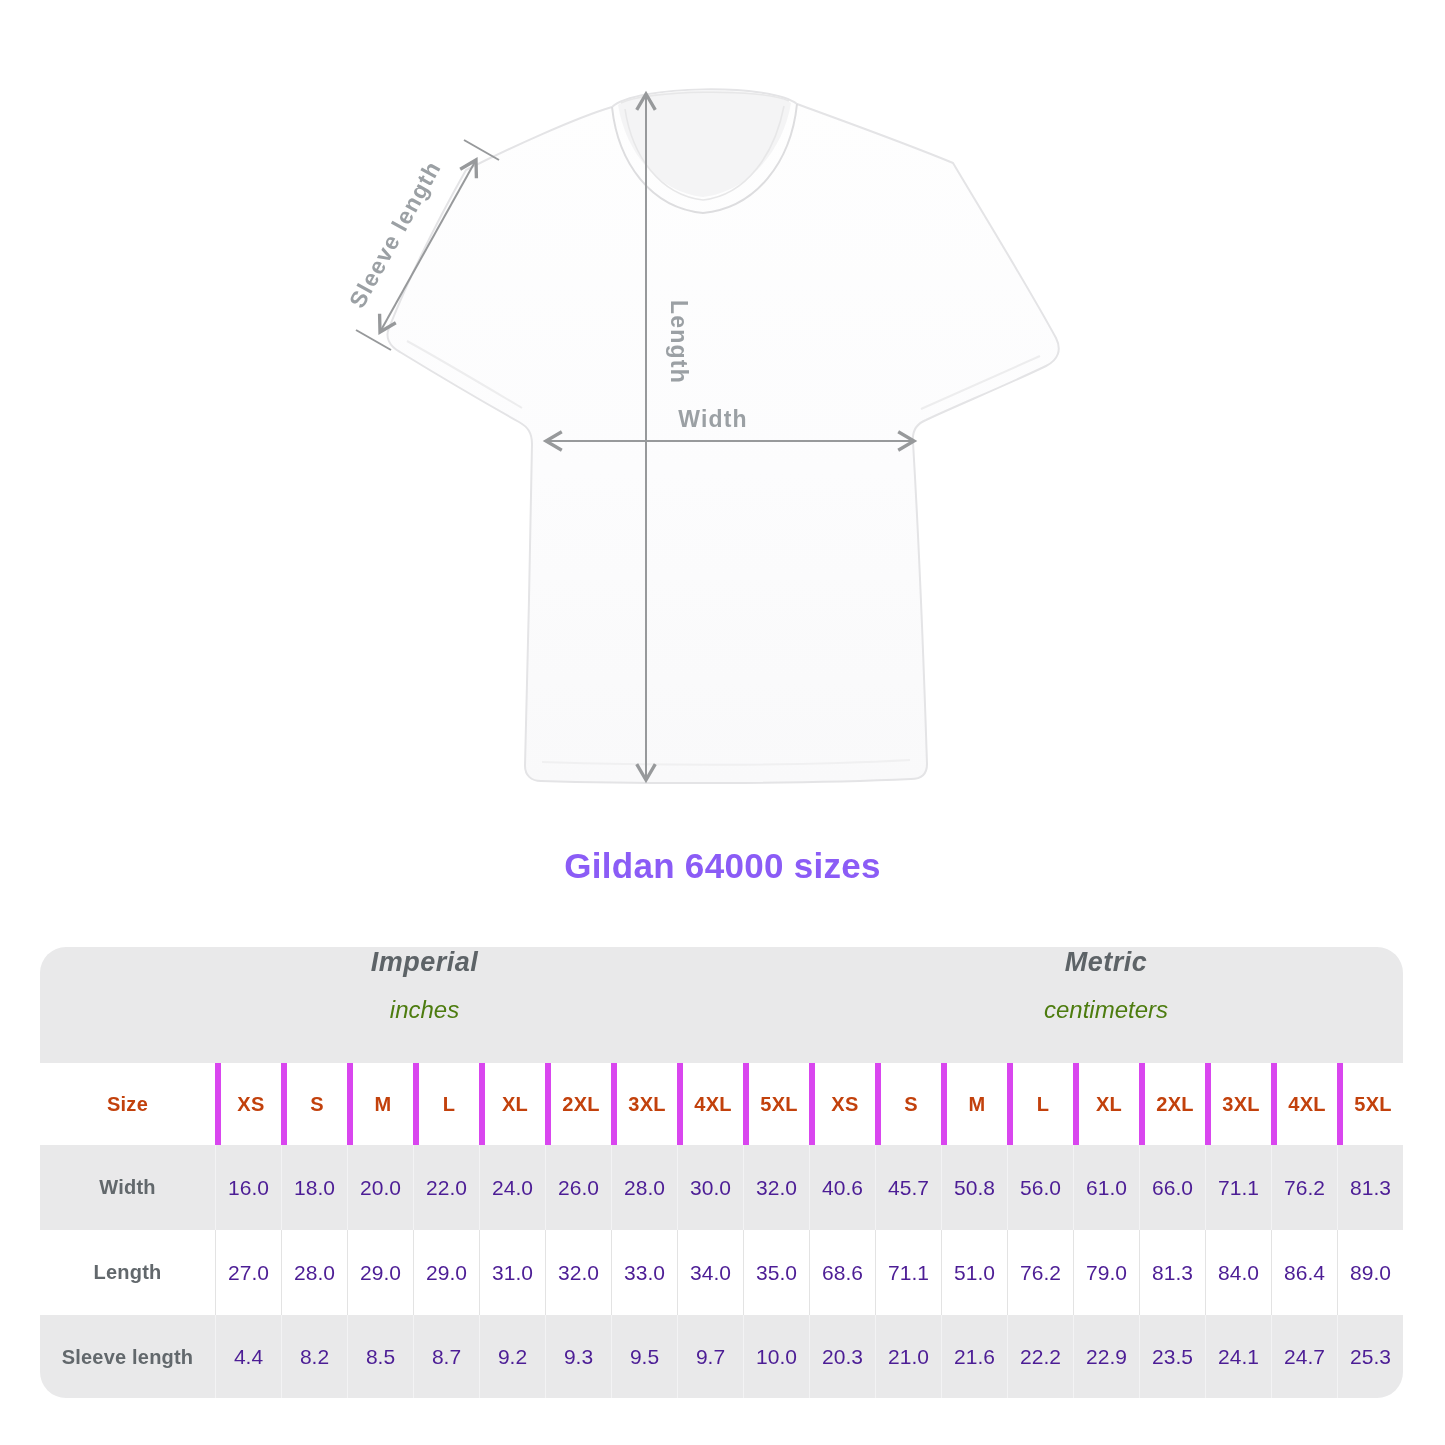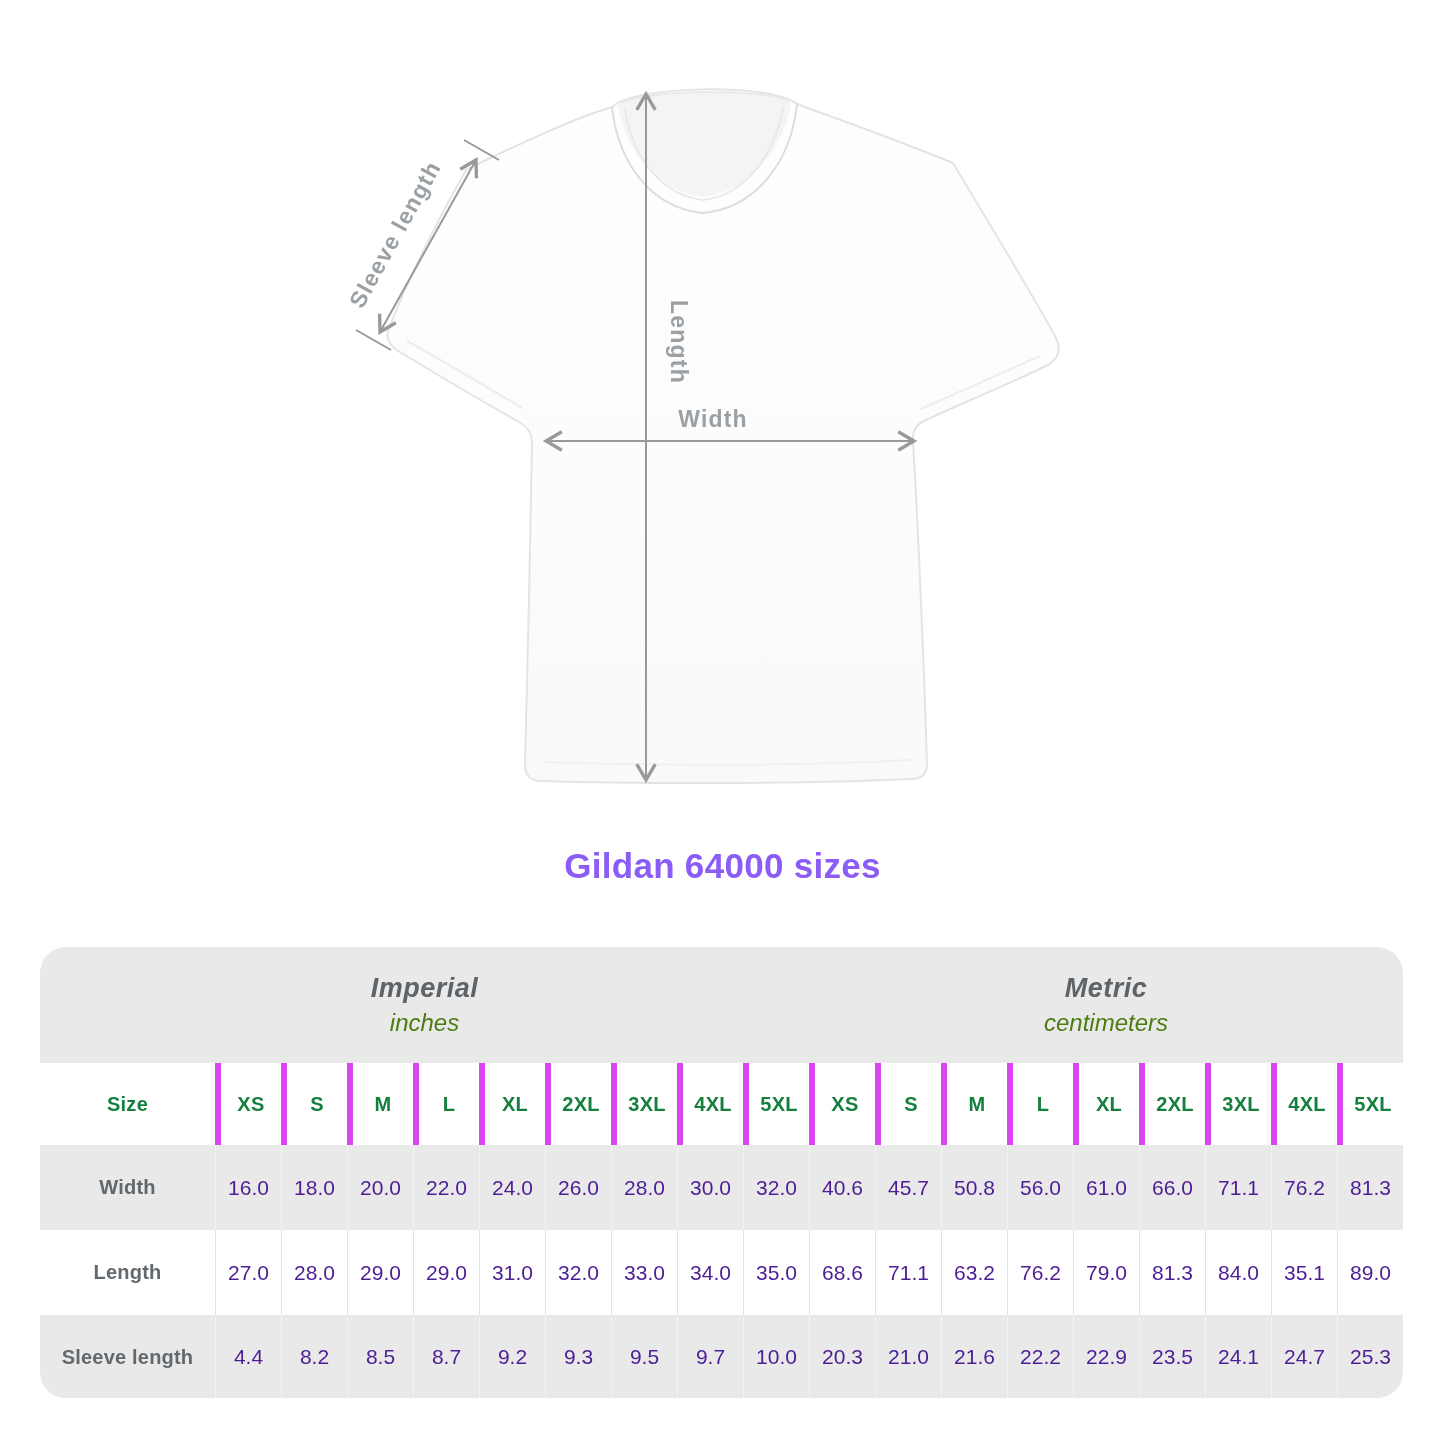--- a/index.html
+++ b/index.html
@@ -22,29 +22,29 @@
     text-align:center; font-size:21px; font-style:italic; color:#4c4c4c;
   }
   .card {
     position:absolute; left:40px; top:947px; width:1363px; height:451px;
     background:#ffffff; border-radius:26px; overflow:hidden;
   }
   .units-row {
     display:grid; grid-template-columns:175px repeat(18,1fr);
     height:116px; background:#e9e9ea;
   }
-  .unit-cell { display:flex; flex-direction:column; align-items:center; justify-content:center; gap:5px; }
+  .unit-cell { display:flex; flex-direction:column; align-items:center; gap:18px; }
   .unit-imperial { grid-column:1 / span 10; }
   .unit-metric  { grid-column:11 / span 9; }
   .unit-label { font-size:27px; font-weight:bold; font-style:italic; color:#5d6367; letter-spacing:.5px; }
   .unit-sub   { font-size:24px; font-style:italic; color:#4d7c0f; }
   .trow { display:grid; grid-template-columns:175px repeat(18,1fr); }
   .trow > div { display:flex; align-items:center; justify-content:center; }
   .size-row { height:82px; background:#ffffff; }
-  .size-row > div { font-weight:bold; color:#15803d; font-size:20px; letter-spacing:.3px; }
+  .size-row > div { font-weight:bold; color:#c2410c; font-size:20px; letter-spacing:.3px; }
   .size-row > div + div { border-left:6px solid #d946ef; }
   .data-row { height:85px; }
   .data-row.last { height:84px; }
   .data-row .rlabel { font-weight:bold; color:#62686c; font-size:20px; letter-spacing:.2px; }
   .data-row .val { color:#4c1d95; font-size:21px; }
   .row-gray { background:#e9e9ea; }
   .row-gray > div + div { border-left:1px solid #f3f3f4; }
   .row-white { background:#ffffff; }
   .row-white > div + div { border-left:1px solid #e3e3e3;text-align:center; }
 </style>
@@ -177,26 +177,26 @@
         <div class="val">28.0</div>
         <div class="val">29.0</div>
         <div class="val">29.0</div>
         <div class="val">31.0</div>
         <div class="val">32.0</div>
         <div class="val">33.0</div>
         <div class="val">34.0</div>
         <div class="val">35.0</div>
         <div class="val">68.6</div>
         <div class="val">71.1</div>
-        <div class="val">63.2</div>
+        <div class="val">51.0</div>
         <div class="val">76.2</div>
         <div class="val">79.0</div>
         <div class="val">81.3</div>
         <div class="val">84.0</div>
-        <div class="val">35.1</div>
+        <div class="val">86.4</div>
         <div class="val">89.0</div>
       </div>
     <div class="trow data-row row-gray last" id="data-row-2">
         <div class="rlabel">Sleeve length</div>
         <div class="val">4.4</div>
         <div class="val">8.2</div>
         <div class="val">8.5</div>
         <div class="val">8.7</div>
         <div class="val">9.2</div>
         <div class="val">9.3</div>

